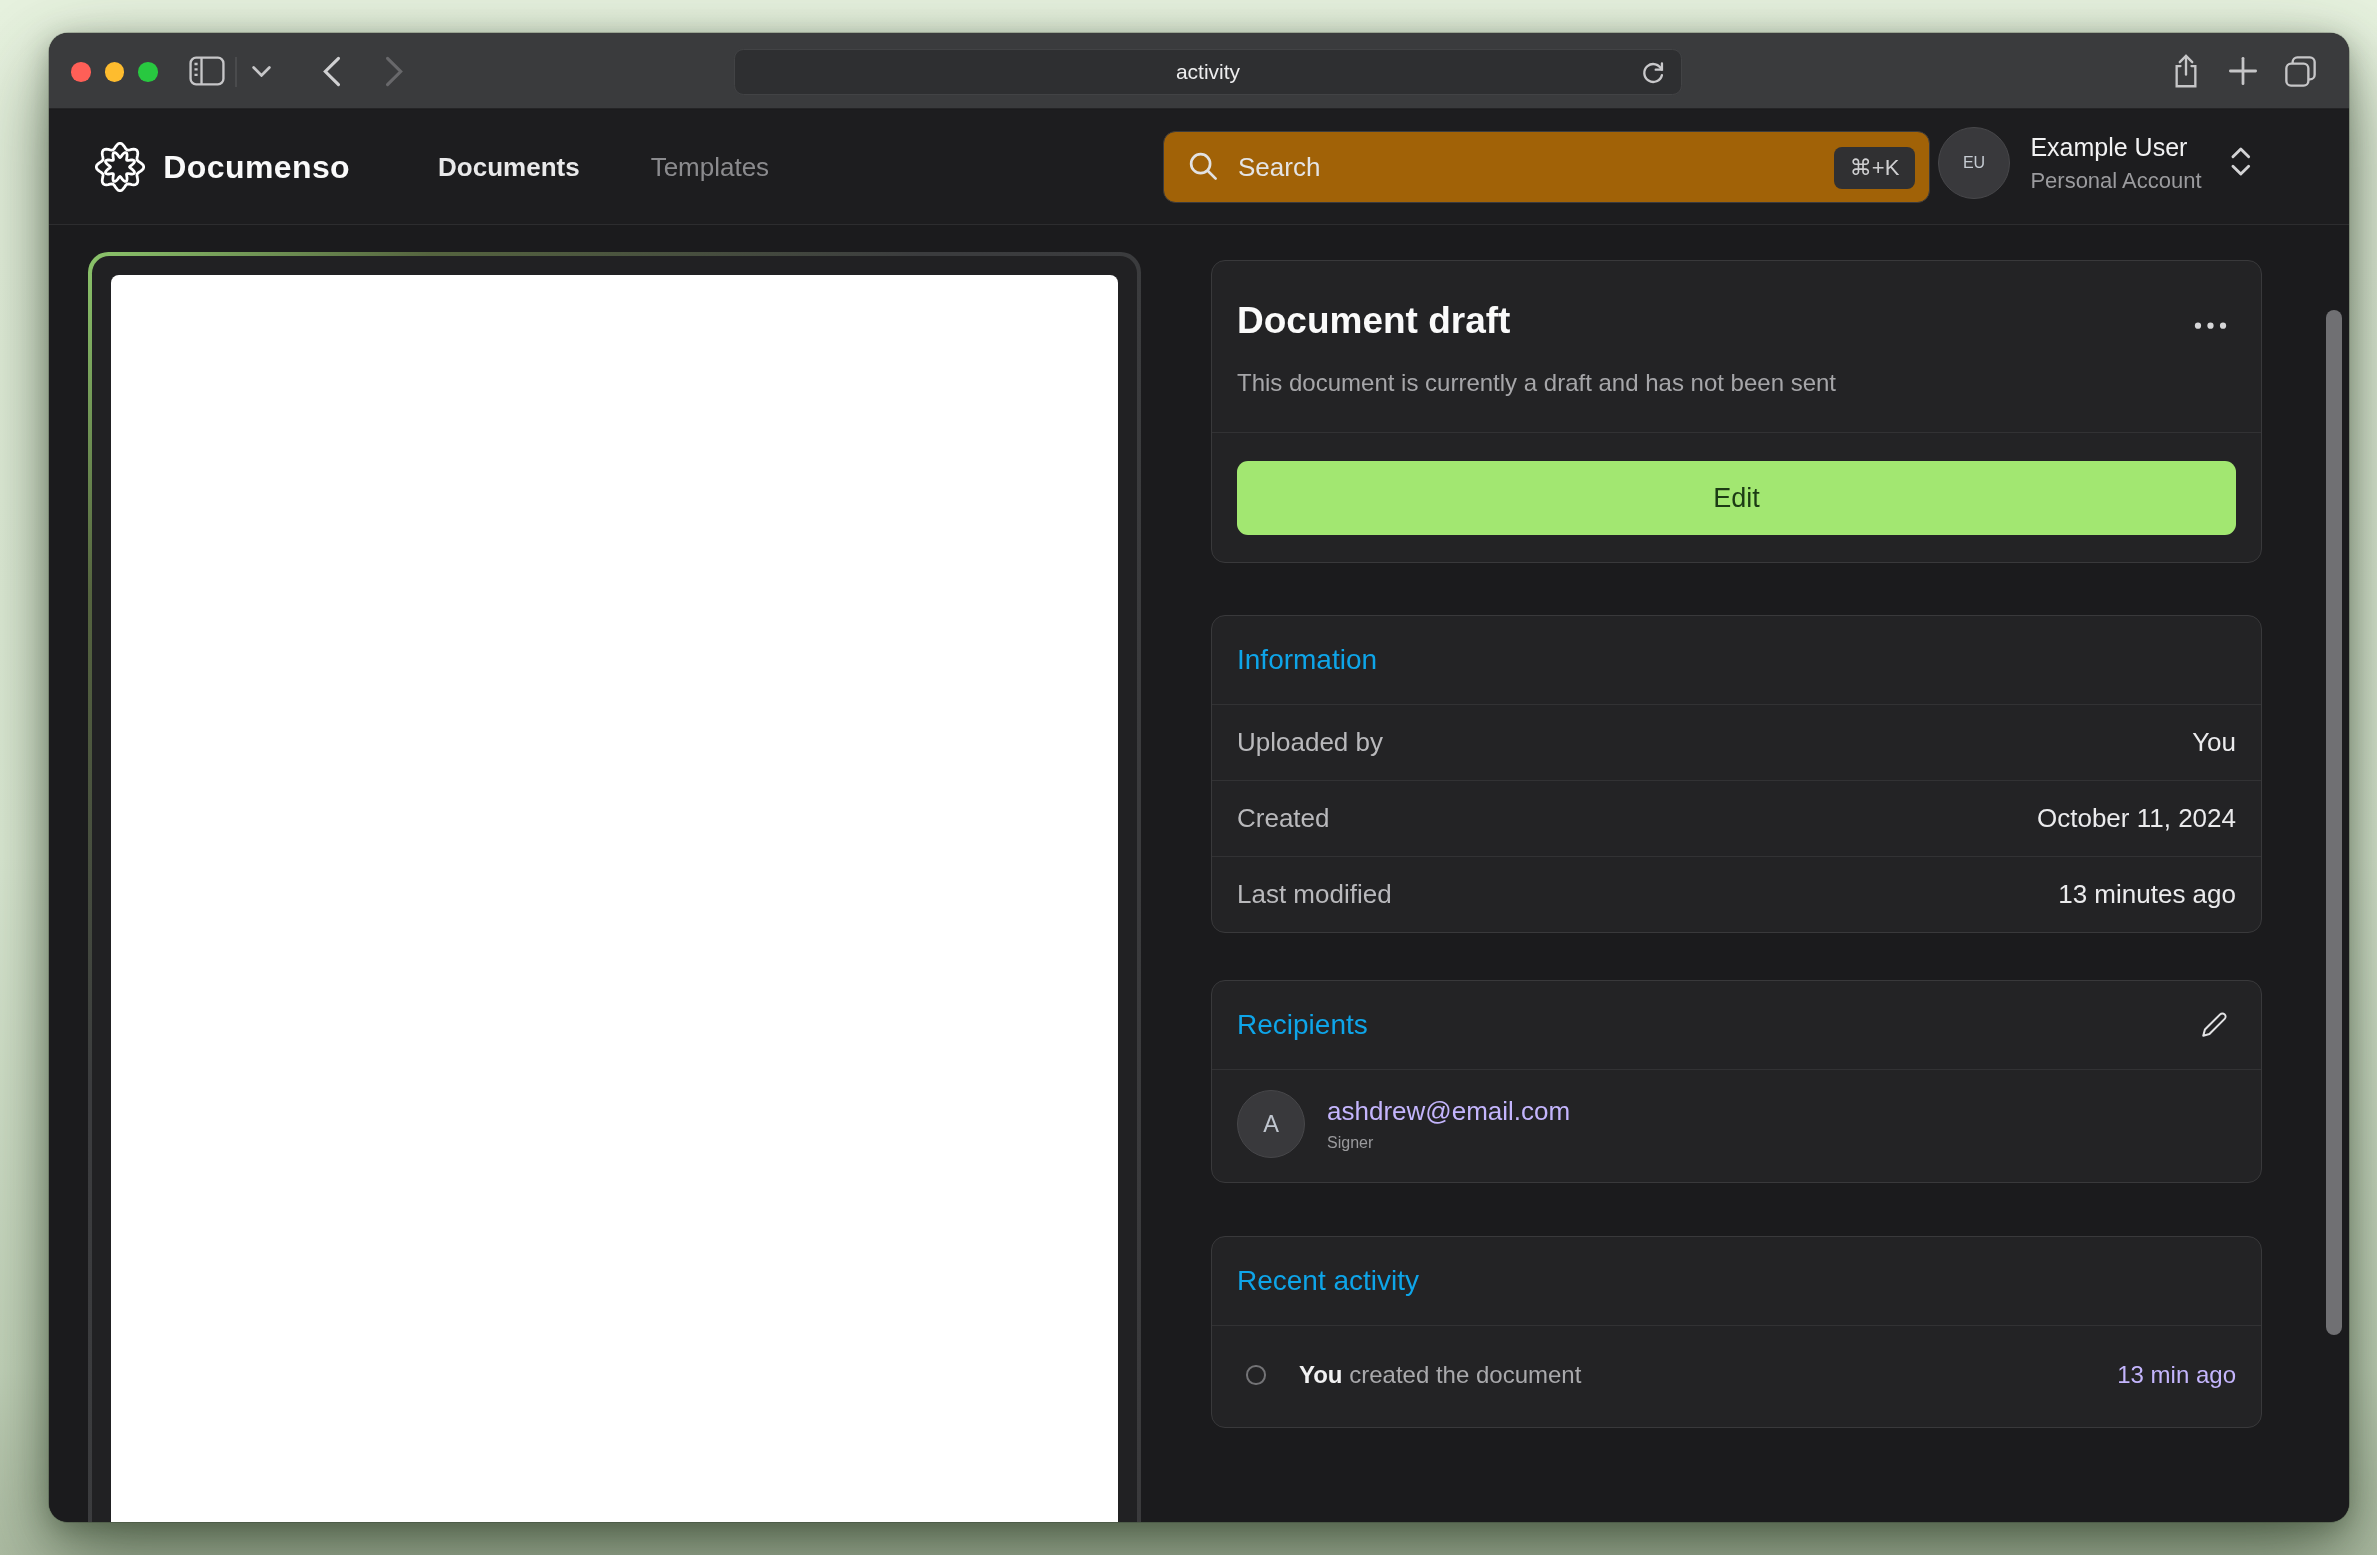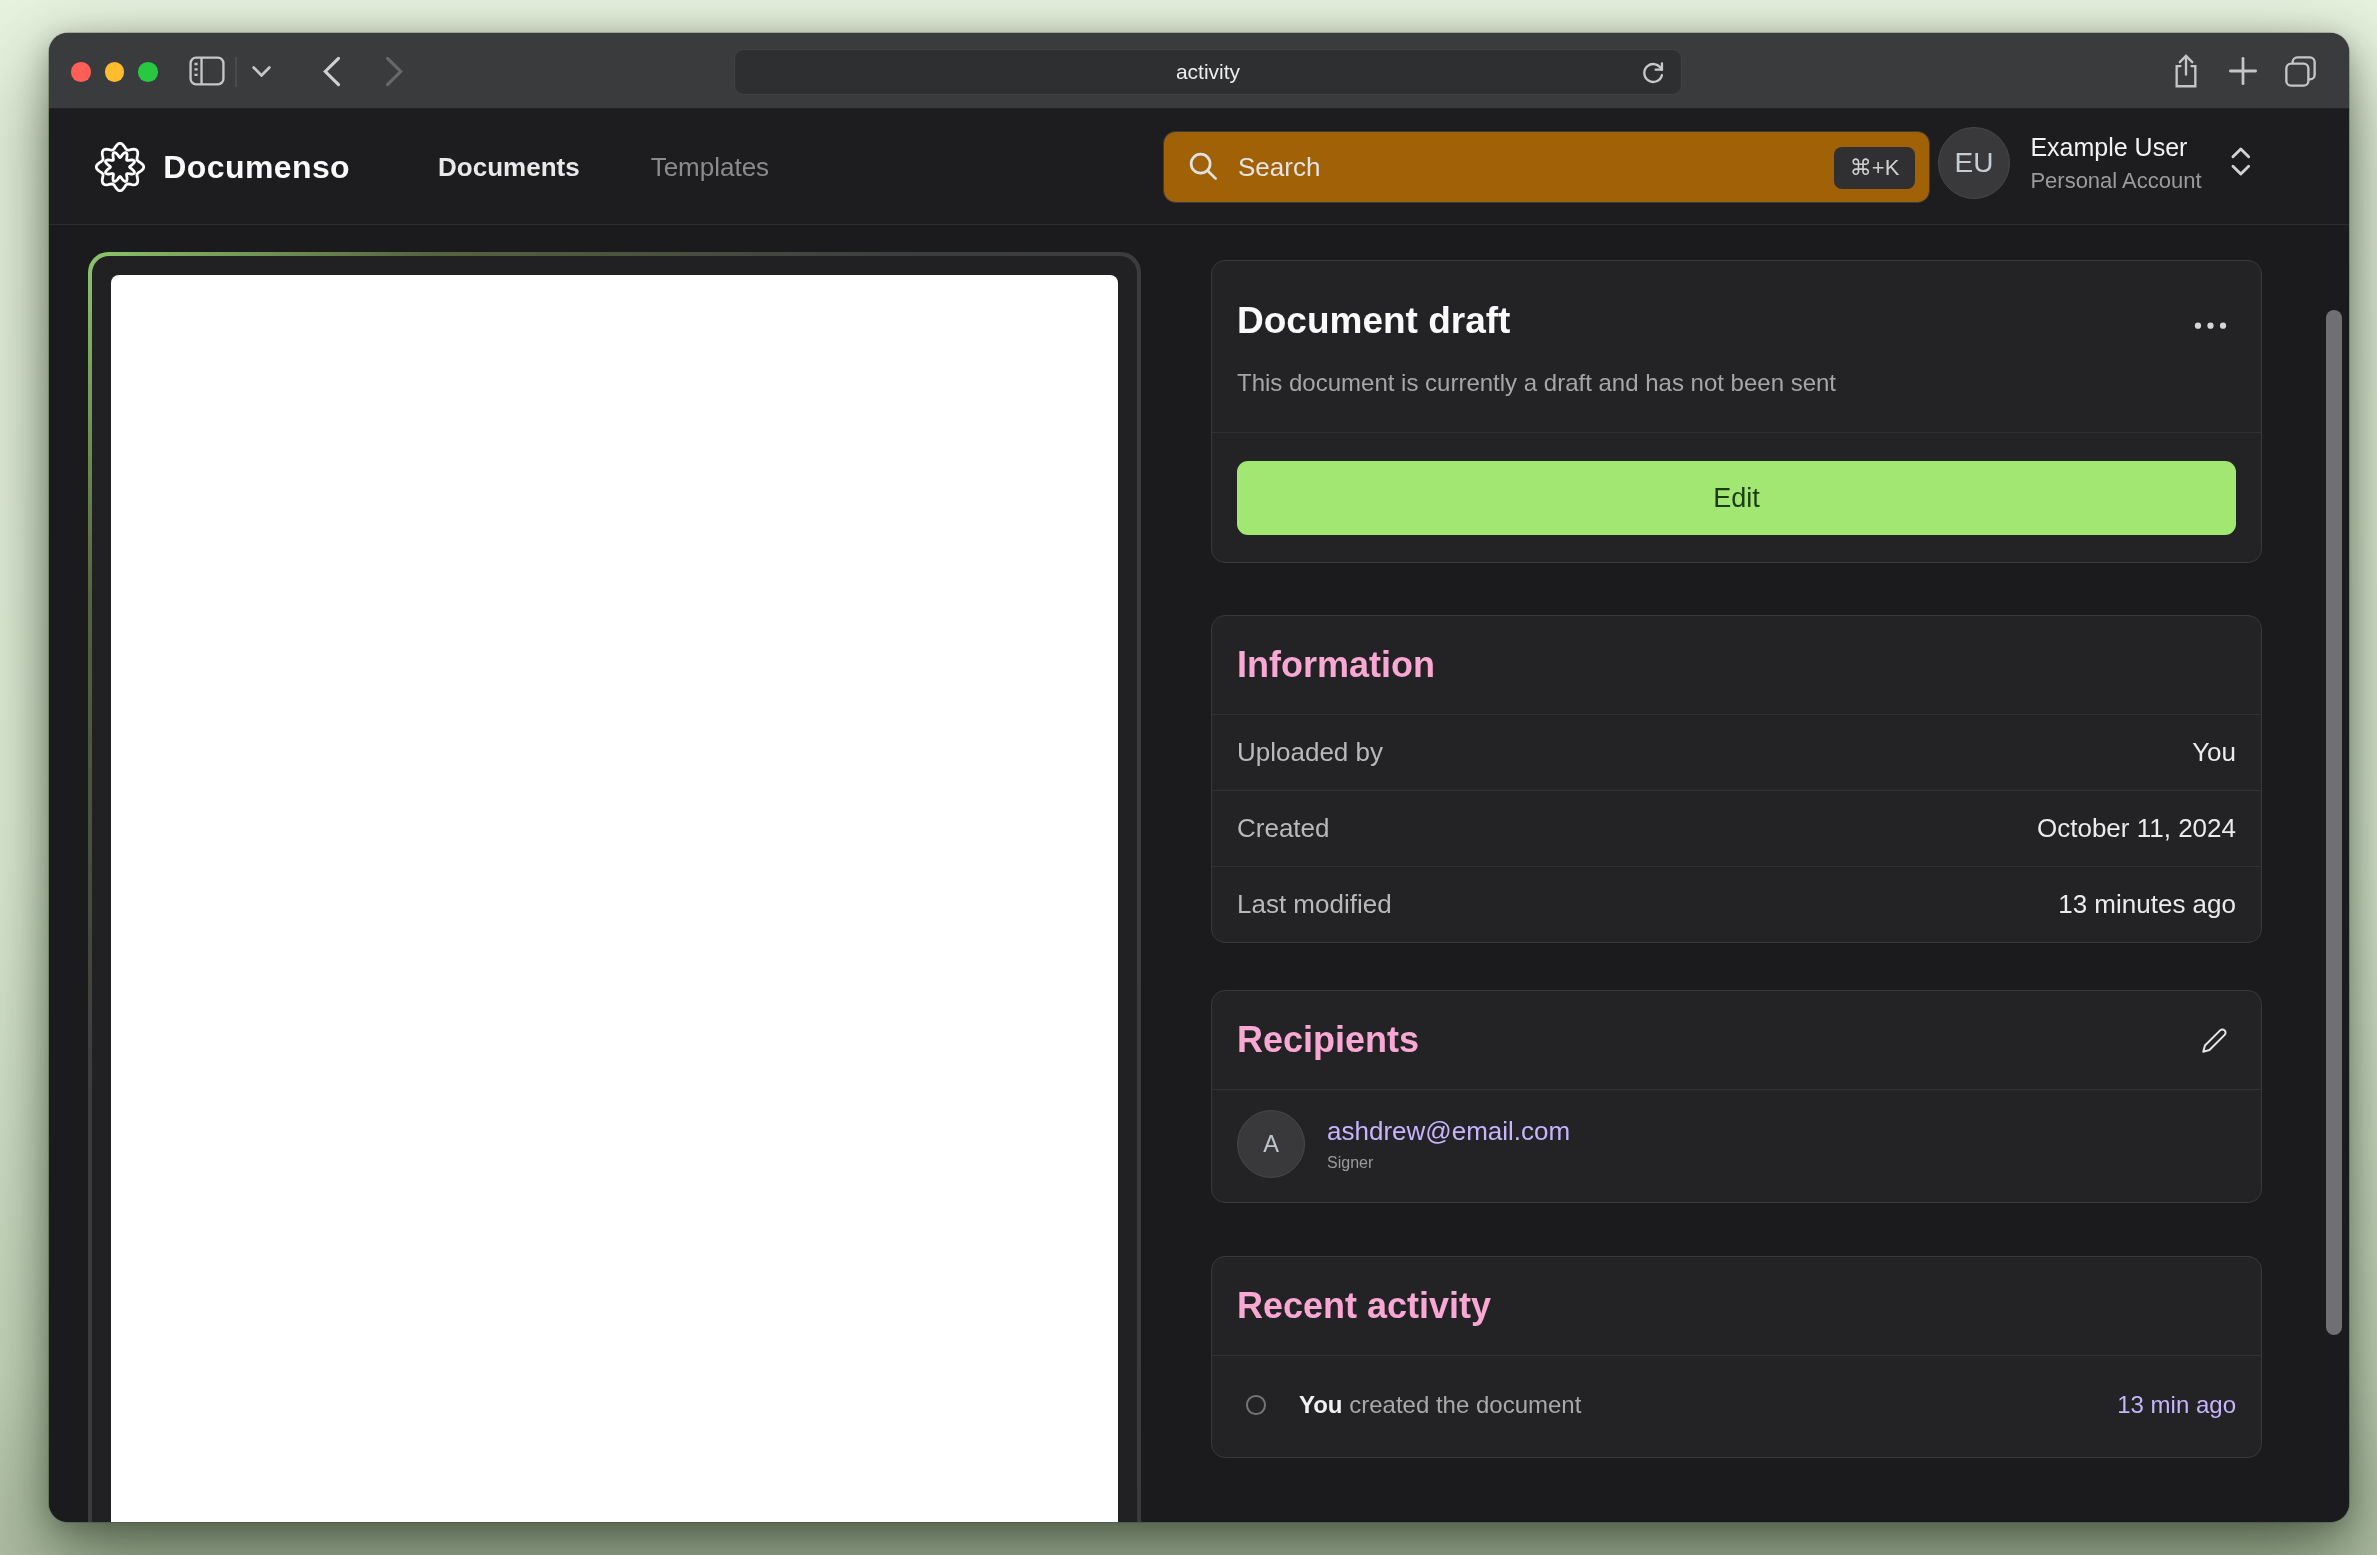--- a/index.html
+++ b/index.html
@@ -57,21 +57,21 @@
   .search-icon { margin:0 20.4px 0 23.6px; color:#e2e2e3; }
   .search-label { font-size:26px; color:#e4e4e5; }
   .kbd {
     position:absolute; right:14px; top:15px; height:42px; padding:0 15.7px;
     background:#303032; border-radius:7.9px; color:#cfcfd1; font-size:22px;
     display:flex; align-items:center;
   }
   .user { position:absolute; left:1889px; top:17.3px; display:flex; align-items:center; cursor:pointer; }
   .avatar {
     width:72px; height:72px; border-radius:50%; background:#39393c; border:1.6px solid #48484b;
-    color:#c6ccd3; font-size:28px; display:flex; align-items:center; justify-content:center;
+    color:#c6ccd3; font-size:16px; display:flex; align-items:center; justify-content:center;
   }
   .user-meta { margin-left:20.4px; }
   .user-name { color:#f2f2f3; font-size:25px; font-weight:500; }
   .user-sub { color:#9b9b9e; font-size:22px; margin-top:6.3px; }
   .user-caret { margin-left:27px; color:#d2d2d4; }
 
   
   .main { position:absolute; left:0; top:116px; right:0; bottom:0; }
 
   .doc-frame {
@@ -97,21 +97,21 @@
   .draft-head { padding:39px 25px 35px 25px; position:relative; }
   .draft-title { font-size:37px; font-weight:600; color:#fafafa; }
   .draft-sub { margin-top:27px; font-size:24px; color:#a6a6a9; }
   .dots-menu { position:absolute; right:25px; top:50px; color:#d6d6d8; cursor:pointer; padding:7.9px; }
   .draft-actions { padding:28px 25px 27px 25px; }
   .btn-edit {
     width:100%; height:74px; border:none; border-radius:11px;
     font-family:inherit; font-size:27px; font-weight:500; cursor:pointer;
   }
 
-  .card-h { padding:28px 25px; font-size:36px; font-weight:700; color:#f9a8d4; position:relative; }
+  .card-h { padding:28px 25px; font-size:28px; font-weight:400; color:#0ea5e9; position:relative; }
   .info-row {
     display:flex; justify-content:space-between; align-items:center;
     padding:0 25px; height:75px; font-size:26px;
   }
   .info-label { color:#b9b9bc; }
   .info-value { color:#ebebed; }
 
   .pencil-btn { position:absolute; right:27px; top:23.6px; color:#e3e3e5; cursor:pointer; padding:6.3px; }
 
   .recip-row { display:flex; align-items:center; padding:20.4px 25px 23.6px 25px; }

